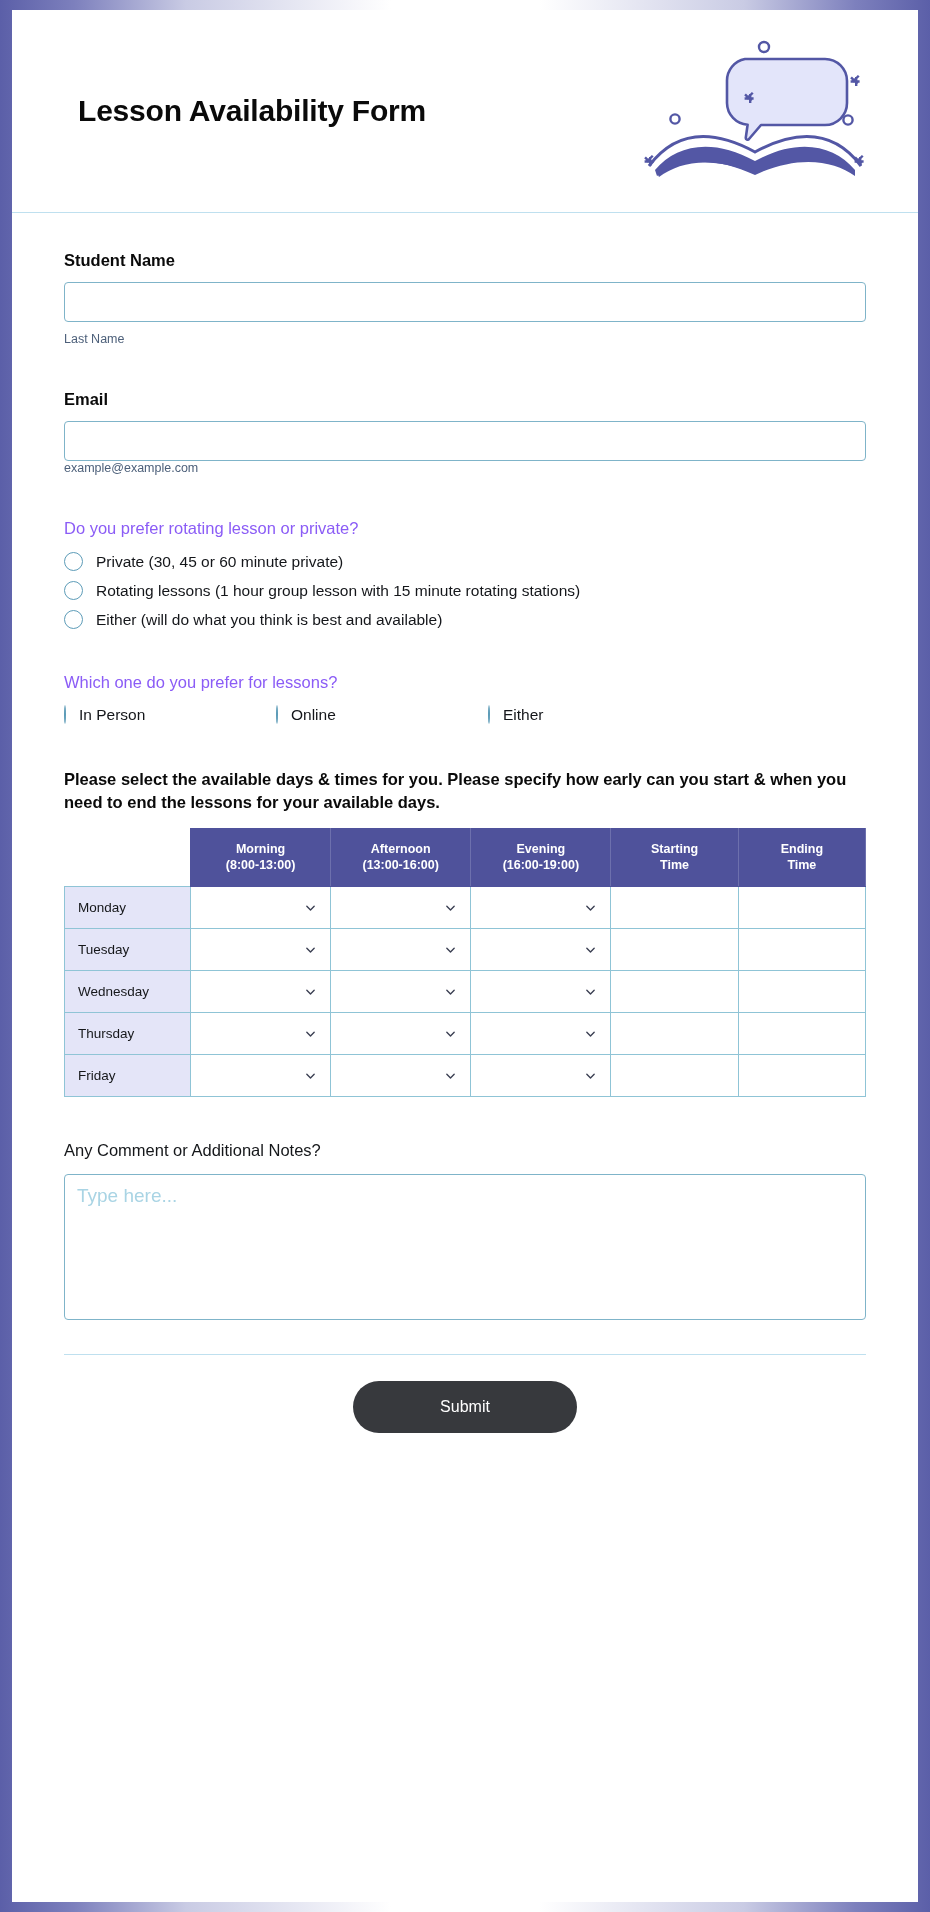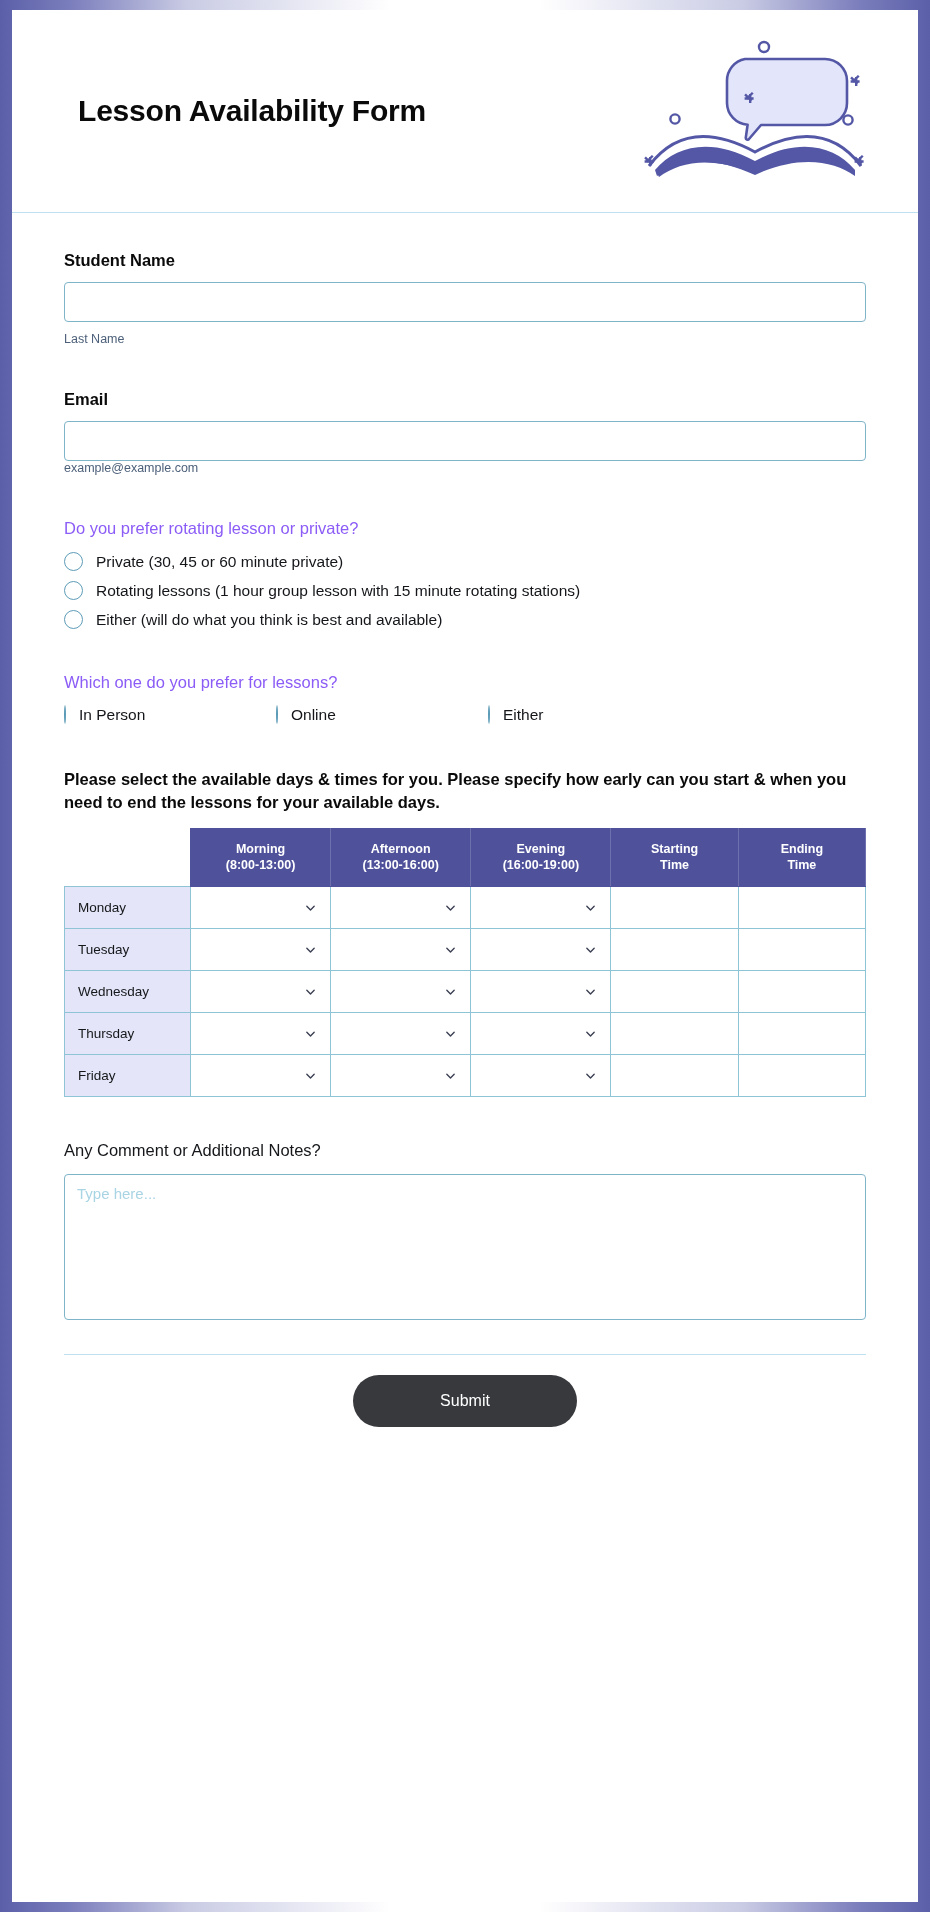--- a/index.html
+++ b/index.html
@@ -171,34 +171,34 @@
     font-size:16.5px;
     color:#15171a;
     margin-bottom:14px;
   }
   .ta{
     width:100%;
     height:146px;
     border:1px solid #7fb4c9;
     border-radius:4px;
     font-family:"Liberation Sans", sans-serif;
-    font-size:15px;
+    font-size:19px;
     color:#44566c;
     padding:10px 12px;
     resize:none;
     outline:none;
     background:#fff;
   }
   .ta::placeholder{ color:#a9d4e4; }
 
   
   .form-footer{
     margin-top:30px;
     border-top:1px solid #bfe0ef;
-    padding:20px 0 0 0;
+    padding:26px 0 0 0;
     text-align:center;
   }
   .submit-btn{
     width:224px;
     height:52px;
     border:none;
     border-radius:26px;
     background:#37393d;
     color:#ffffff;
     font-family:"Liberation Sans", sans-serif;

